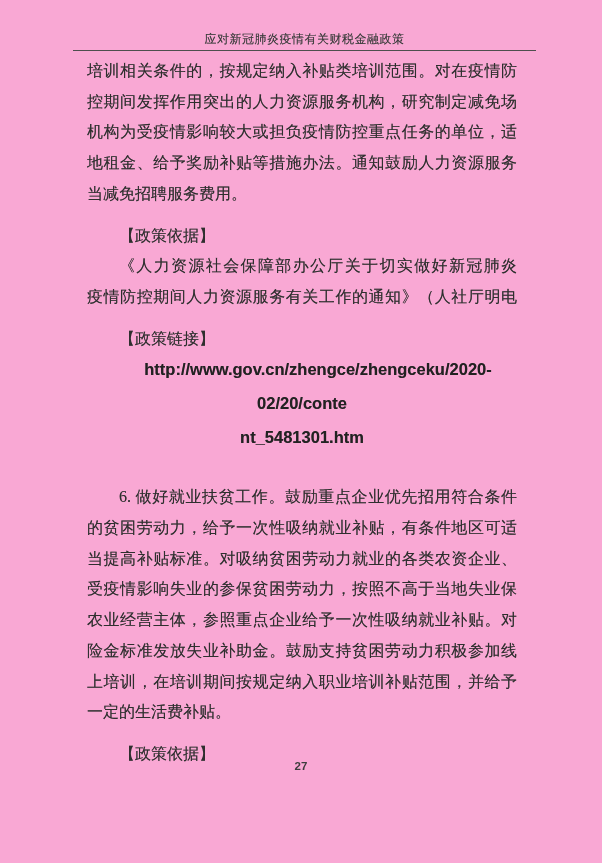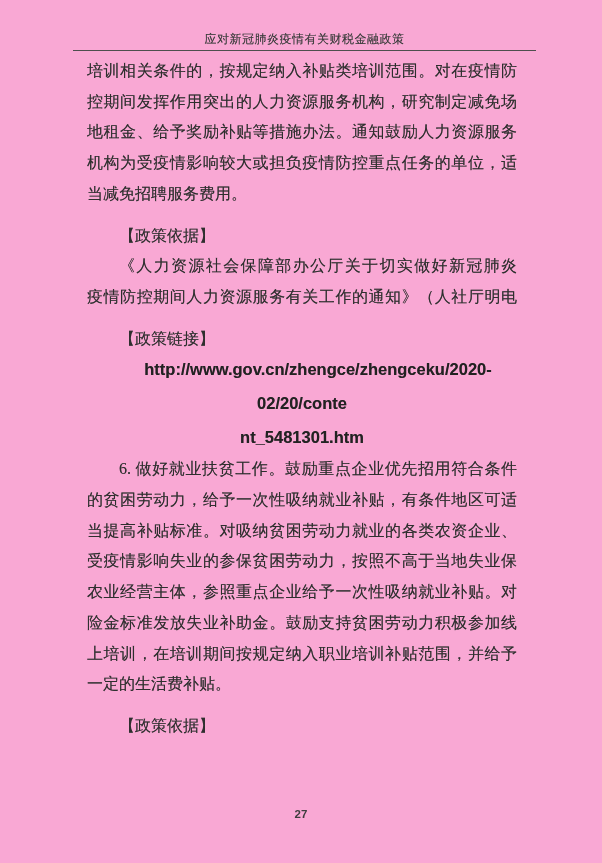--- a/index.html
+++ b/index.html
@@ -60,25 +60,25 @@
   .label-para { margin-top: 11px; }
   .url-para {
     margin-top: -2px;
     font-family: "Liberation Sans", sans-serif;
     font-weight: 600;
     font-size: 16.5px;
     color: #222222;
     text-shadow: 0 0 0.4px rgba(40,40,40,0.5);
   }
   .uline { line-height: 34px; text-align: center; }
-  .section6 { }
+  .section6 { margin-top: 28px; }
   
   .pagenum {
     position: absolute;
-    top: 808px;
+    top: 760px;
     left: 0;
     width: 602px;
     text-align: center;
     font-family: "Liberation Sans", sans-serif;
     font-weight: bold;
     font-size: 11.5px;
     color: #3d3d3d;
   }
 </style>
 </head>
@@ -89,22 +89,22 @@
   <div class="doc-header">
     <div class="header-title">应对新冠肺炎疫情有关财税金融政策</div>
     <div class="header-rule"></div>
   </div>
 
   <div class="content">
 
     <div class="para">
       <div class="jline">培训相关条件的，按规定纳入补贴类培训范围。对在疫情防</div>
       <div class="jline">控期间发挥作用突出的人力资源服务机构，研究制定减免场</div>
+      <div class="jline">机构为受疫情影响较大或担负疫情防控重点任务的单位，适</div>
       <div class="jline">地租金、给予奖励补贴等措施办法。通知鼓励人力资源服务</div>
-      <div class="jline">机构为受疫情影响较大或担负疫情防控重点任务的单位，适</div>
       <div class="eline">当减免招聘服务费用。</div>
     </div>
 
     <div class="para label-para">
       <div class="eline ind">【政策依据】</div>
     </div>
 
     <div class="para">
       <div class="jline ind">《人力资源社会保障部办公厅关于切实做好新冠肺炎</div>
       <div class="jline">疫情防控期间人力资源服务有关工作的通知》（人社厅明电</div>

